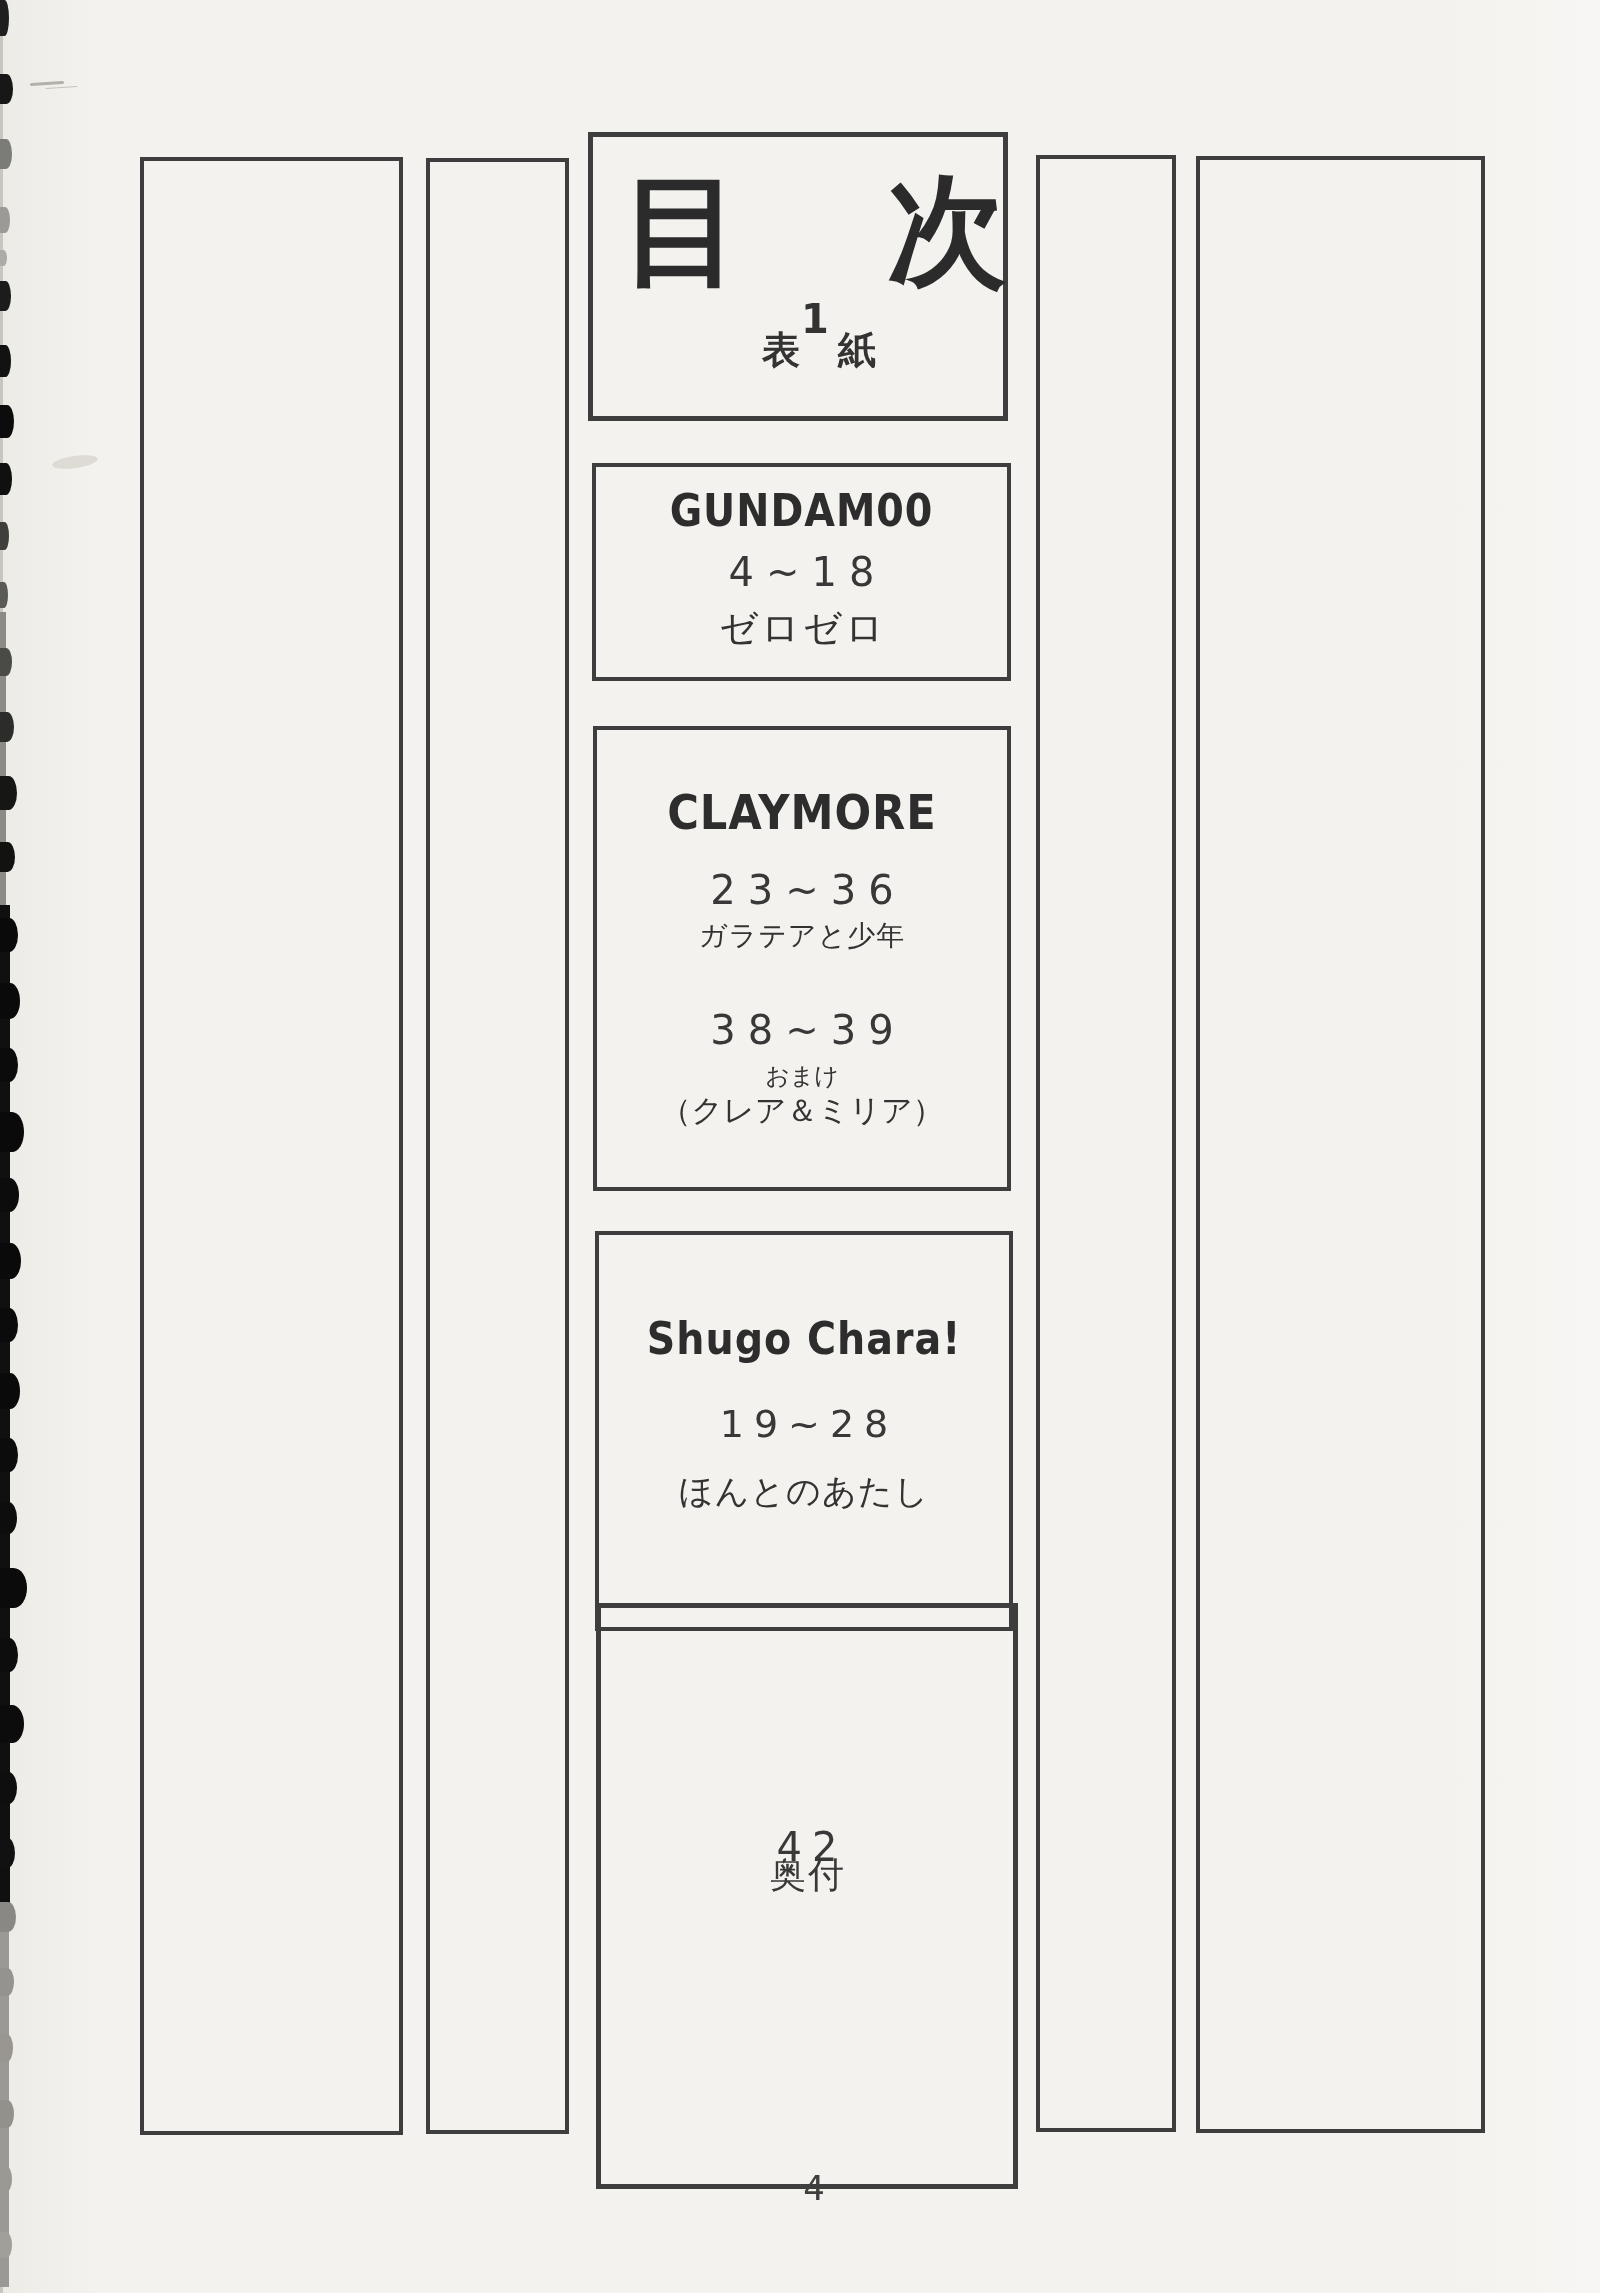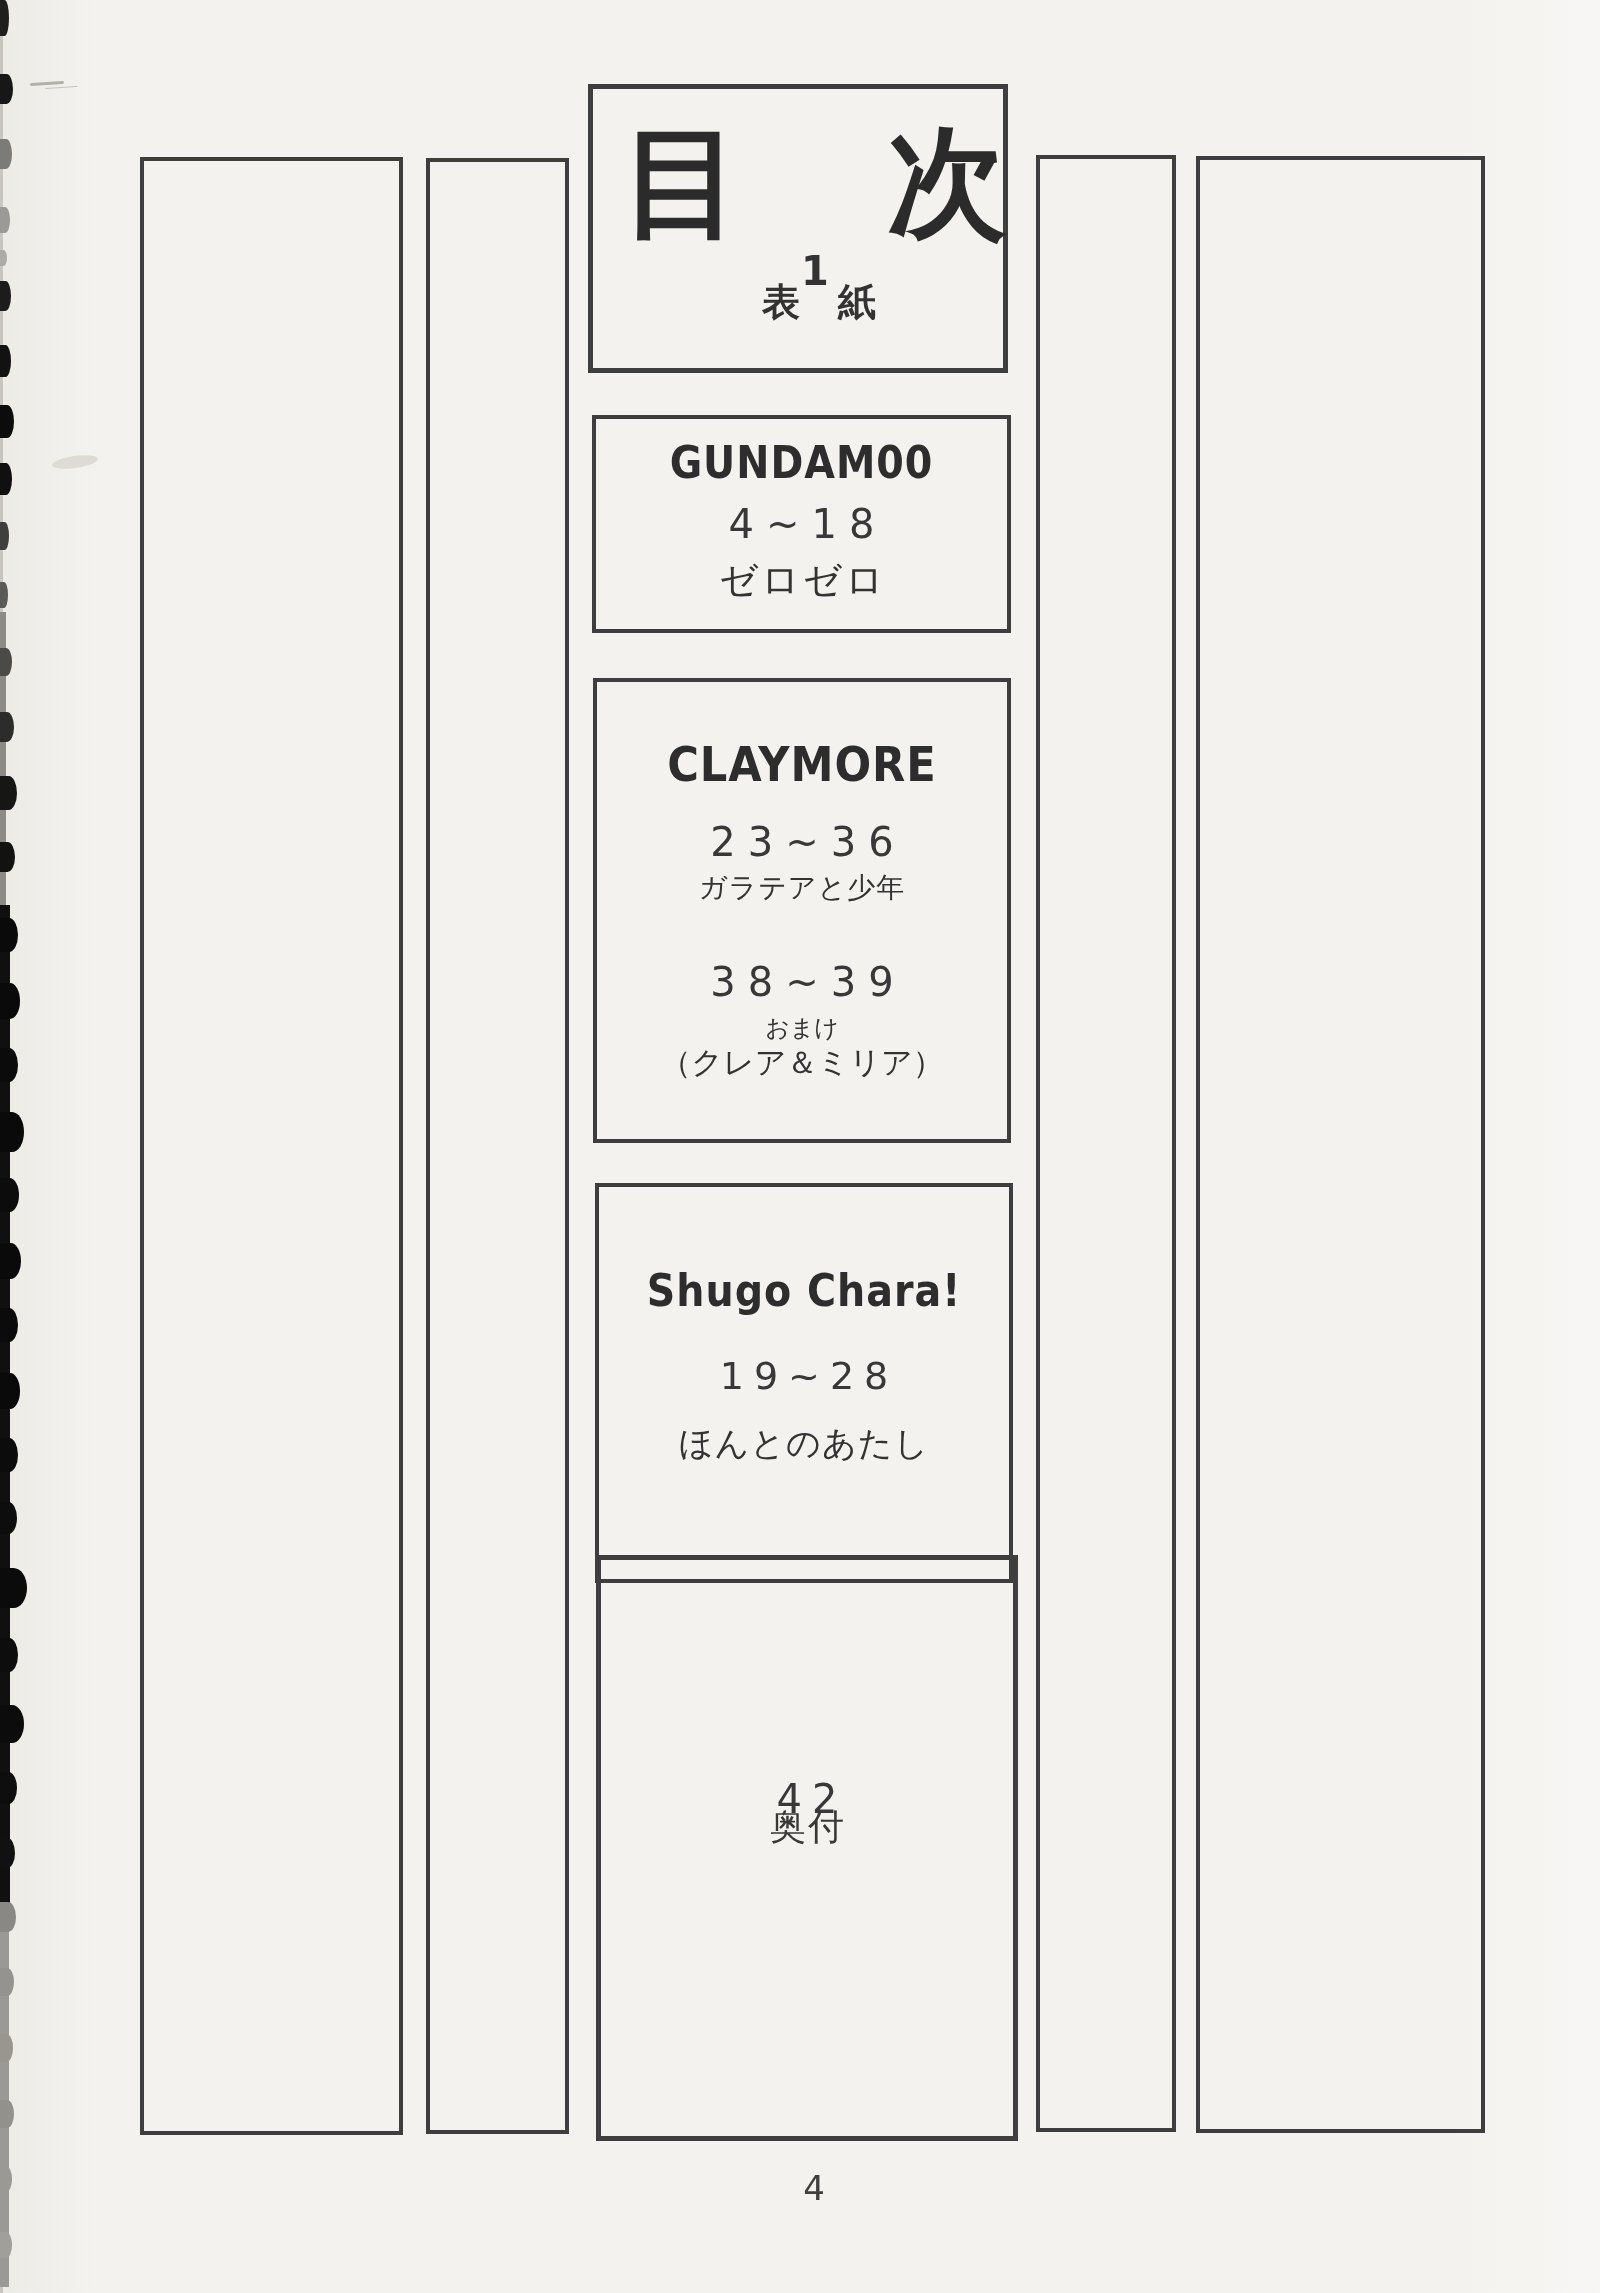--- a/index.html
+++ b/index.html
@@ -27,20 +27,21 @@
   .col-1{left:140px;top:157px;width:263px;height:1978px;}
   .col-2{left:426px;top:158px;width:143px;height:1976px;}
   .col-3{left:1036px;top:155px;width:140px;height:1977px;}
   .col-4{left:1196px;top:156px;width:289px;height:1977px;}
   
   .box{
     position:absolute;
     border:4px solid var(--border);
     box-sizing:border-box;
     background:transparent;
+    margin-top:48px;
   }
   .box-title{left:588px;top:84px;width:420px;height:289px;border-width:5px;}
   .box-gundam{left:592px;top:415px;width:419px;height:218px;}
   .box-claymore{left:593px;top:678px;width:418px;height:465px;}
   .box-shugo{left:595px;top:1183px;width:418px;height:400px;}
   .box-colophon{left:596px;top:1555px;width:422px;height:586px;border-width:5px;}
   .box .line{
     position:absolute;left:0;right:0;
     text-align:center;line-height:1;white-space:nowrap;
   }

